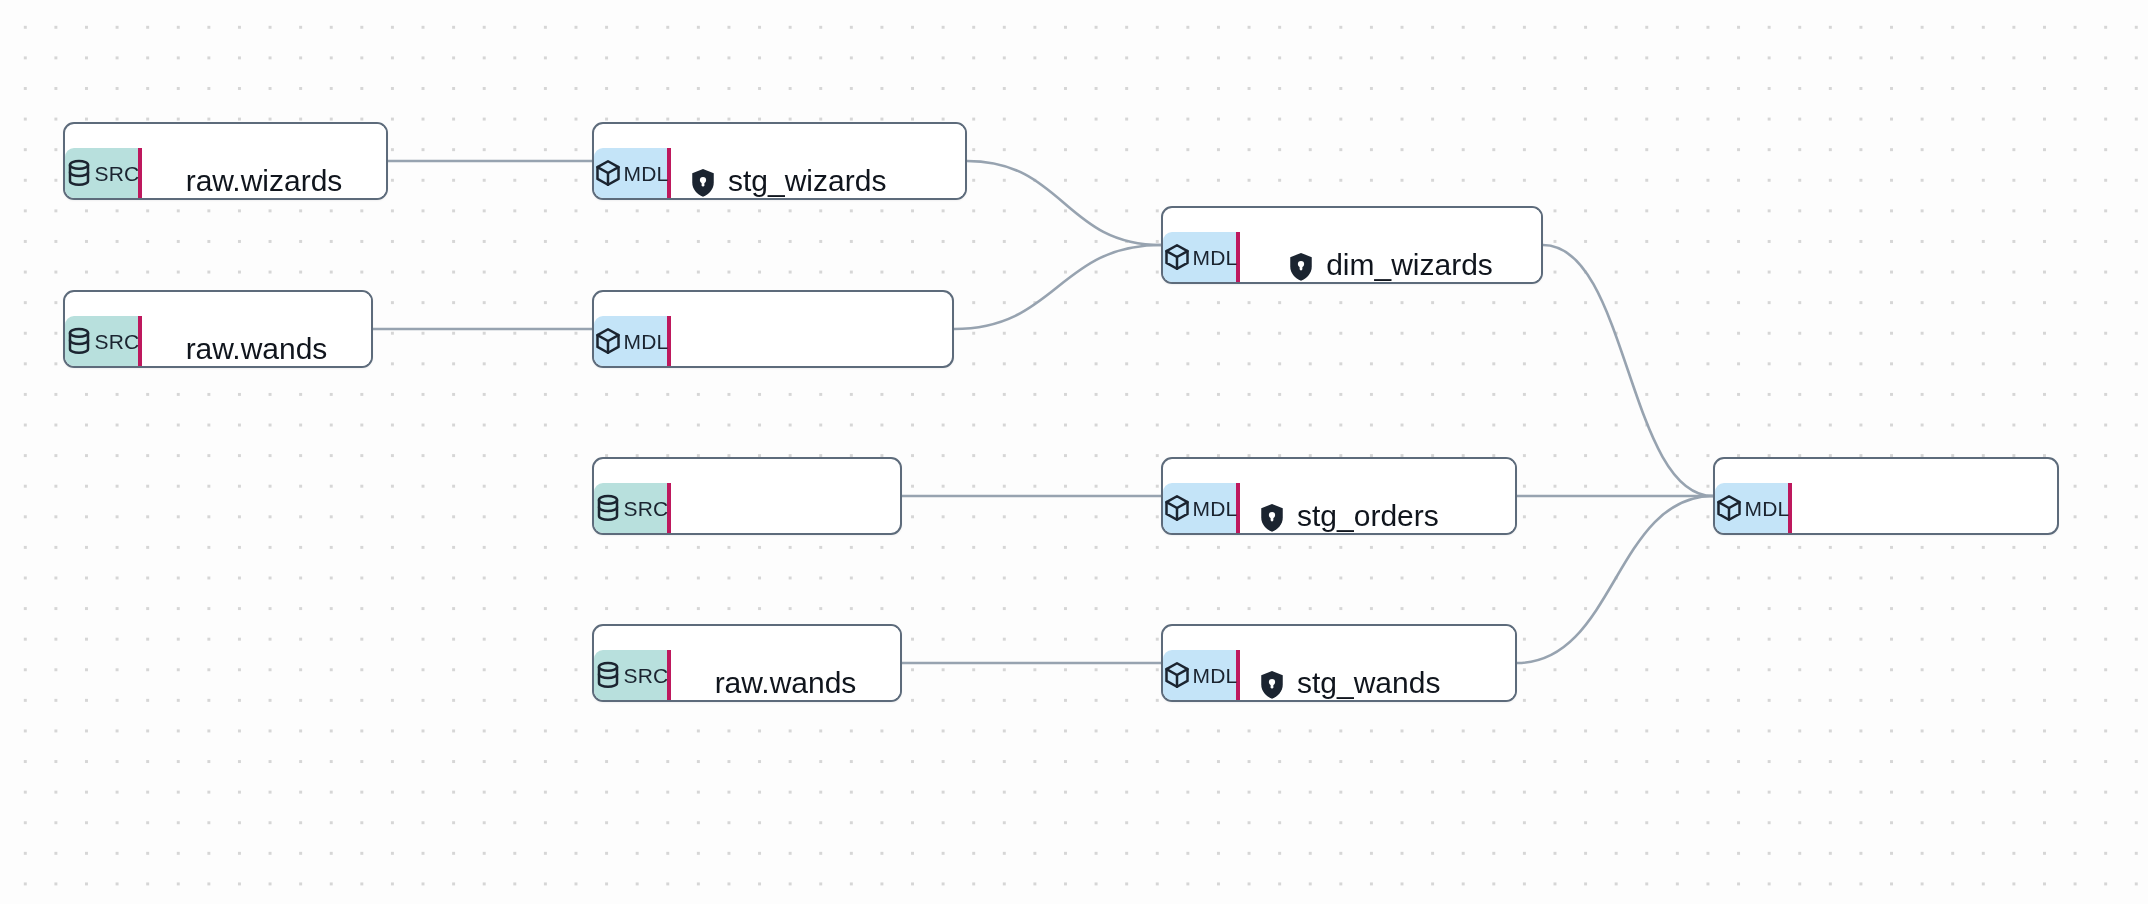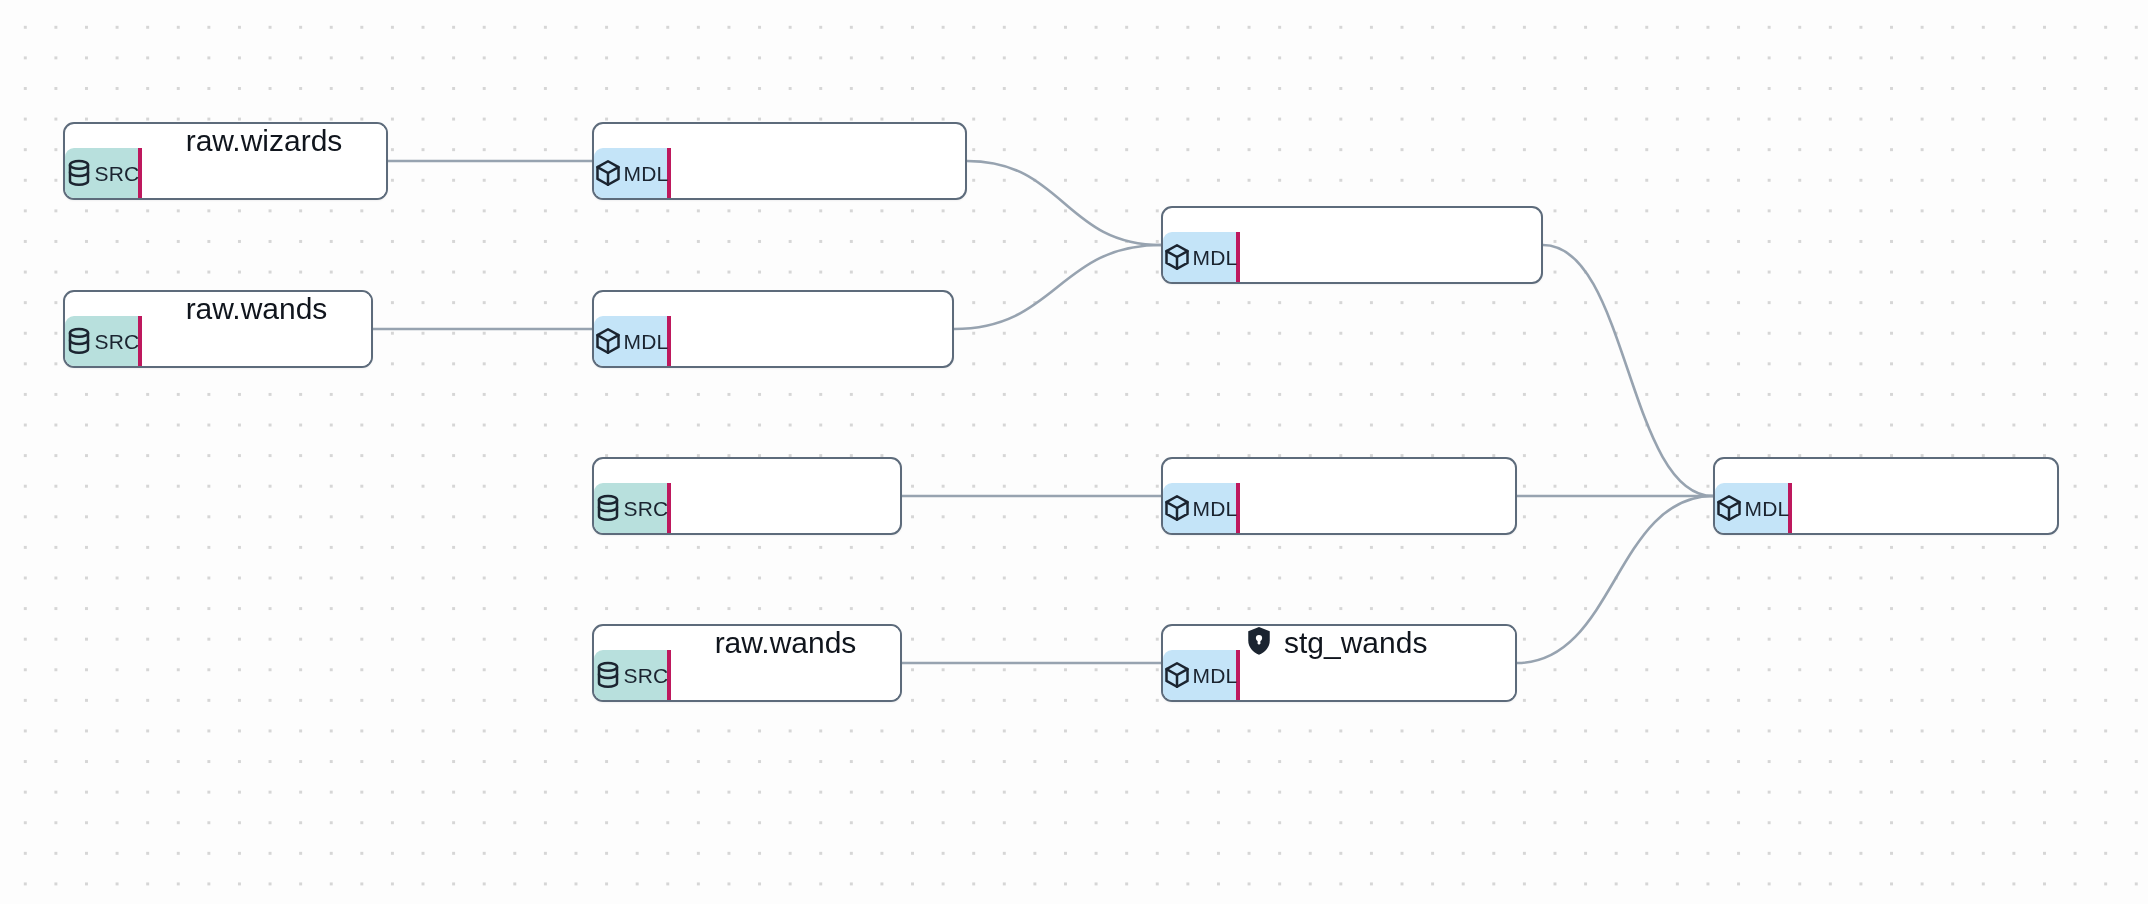--- a/index.html
+++ b/index.html
@@ -65,22 +65,22 @@
   .badge-text {
     font-size: 21px;
     line-height: 1;
     color: #1b2430;
     letter-spacing: 0.2px;
     font-family: "Liberation Sans", sans-serif;
   }
   .node-body {
     flex: 1 1 auto;
     display: flex;
-    align-items: flex-start;
-    padding: 0 6px;
+    align-items: flex-end;
+    padding: 0 19px;
     gap: 12px;
     border-radius: 0 9px 9px 0;
     background: #ffffff;
     overflow: hidden;
   }
   .node-body.centered { justify-content: center; }
   .shield-icon {
     flex: 0 0 auto;
     display: block;
     line-height: 0;
@@ -174,20 +174,30 @@
     <div class="node-badge">
       <span class="badge-icon">
         <svg width="30" height="30" viewBox="0 0 24 24" fill="none" stroke="#1b2430" stroke-width="2" stroke-linecap="round" stroke-linejoin="round">
           <path d="M12 2.6 L20.4 7.3 V16.7 L12 21.4 L3.6 16.7 V7.3 Z"></path>
           <path d="M3.6 7.3 L12 12 L20.4 7.3"></path>
           <path d="M12 12 V21.4"></path>
         </svg>
       </span>
       <span class="badge-text">MDL</span>
     </div>
+    <div class="node-body">
+      <span class="shield-icon">
+        <svg width="26" height="30" viewBox="0 0 20 24" fill="#1b2430">
+          <path d="M10 0.8 L18.6 4.1 V11.6 C18.6 16.9 14.8 21.2 10 22.9 C5.2 21.2 1.4 16.9 1.4 11.6 V4.1 Z"></path>
+          <circle cx="10" cy="9.6" r="2.5" fill="#ffffff"></circle>
+          <rect x="8.9" y="10.2" width="2.2" height="4.6" rx="1.1" fill="#ffffff"></rect>
+        </svg>
+      </span>
+      <span class="node-label">stg_wizards</span>
+    </div>
   </div>
 
   <div class="node mdl" style="left:592px; top:290px; width:362px;">
     <div class="node-badge">
       <span class="badge-icon">
         <svg width="30" height="30" viewBox="0 0 24 24" fill="none" stroke="#1b2430" stroke-width="2" stroke-linecap="round" stroke-linejoin="round">
           <path d="M12 2.6 L20.4 7.3 V16.7 L12 21.4 L3.6 16.7 V7.3 Z"></path>
           <path d="M3.6 7.3 L12 12 L20.4 7.3"></path>
           <path d="M12 12 V21.4"></path>
         </svg>
@@ -200,20 +210,30 @@
     <div class="node-badge">
       <span class="badge-icon">
         <svg width="30" height="30" viewBox="0 0 24 24" fill="none" stroke="#1b2430" stroke-width="2" stroke-linecap="round" stroke-linejoin="round">
           <path d="M12 2.6 L20.4 7.3 V16.7 L12 21.4 L3.6 16.7 V7.3 Z"></path>
           <path d="M3.6 7.3 L12 12 L20.4 7.3"></path>
           <path d="M12 12 V21.4"></path>
         </svg>
       </span>
       <span class="badge-text">MDL</span>
     </div>
+    <div class="node-body">
+      <span class="shield-icon">
+        <svg width="26" height="30" viewBox="0 0 20 24" fill="#1b2430">
+          <path d="M10 0.8 L18.6 4.1 V11.6 C18.6 16.9 14.8 21.2 10 22.9 C5.2 21.2 1.4 16.9 1.4 11.6 V4.1 Z"></path>
+          <circle cx="10" cy="9.6" r="2.5" fill="#ffffff"></circle>
+          <rect x="8.9" y="10.2" width="2.2" height="4.6" rx="1.1" fill="#ffffff"></rect>
+        </svg>
+      </span>
+      <span class="node-label">stg_orders</span>
+    </div>
   </div>
 
   <div class="node mdl" style="left:1161px; top:624px; width:356px;">
     <div class="node-badge">
       <span class="badge-icon">
         <svg width="30" height="30" viewBox="0 0 24 24" fill="none" stroke="#1b2430" stroke-width="2" stroke-linecap="round" stroke-linejoin="round">
           <path d="M12 2.6 L20.4 7.3 V16.7 L12 21.4 L3.6 16.7 V7.3 Z"></path>
           <path d="M3.6 7.3 L12 12 L20.4 7.3"></path>
           <path d="M12 12 V21.4"></path>
         </svg>
@@ -236,20 +256,30 @@
     <div class="node-badge">
       <span class="badge-icon">
         <svg width="30" height="30" viewBox="0 0 24 24" fill="none" stroke="#1b2430" stroke-width="2" stroke-linecap="round" stroke-linejoin="round">
           <path d="M12 2.6 L20.4 7.3 V16.7 L12 21.4 L3.6 16.7 V7.3 Z"></path>
           <path d="M3.6 7.3 L12 12 L20.4 7.3"></path>
           <path d="M12 12 V21.4"></path>
         </svg>
       </span>
       <span class="badge-text">MDL</span>
     </div>
+    <div class="node-body centered">
+      <span class="shield-icon">
+        <svg width="26" height="30" viewBox="0 0 20 24" fill="#1b2430">
+          <path d="M10 0.8 L18.6 4.1 V11.6 C18.6 16.9 14.8 21.2 10 22.9 C5.2 21.2 1.4 16.9 1.4 11.6 V4.1 Z"></path>
+          <circle cx="10" cy="9.6" r="2.5" fill="#ffffff"></circle>
+          <rect x="8.9" y="10.2" width="2.2" height="4.6" rx="1.1" fill="#ffffff"></rect>
+        </svg>
+      </span>
+      <span class="node-label">dim_wizards</span>
+    </div>
   </div>
 
   <div class="node mdl" style="left:1713px; top:457px; width:346px;">
     <div class="node-badge">
       <span class="badge-icon">
         <svg width="30" height="30" viewBox="0 0 24 24" fill="none" stroke="#1b2430" stroke-width="2" stroke-linecap="round" stroke-linejoin="round">
           <path d="M12 2.6 L20.4 7.3 V16.7 L12 21.4 L3.6 16.7 V7.3 Z"></path>
           <path d="M3.6 7.3 L12 12 L20.4 7.3"></path>
           <path d="M12 12 V21.4"></path>
         </svg>

